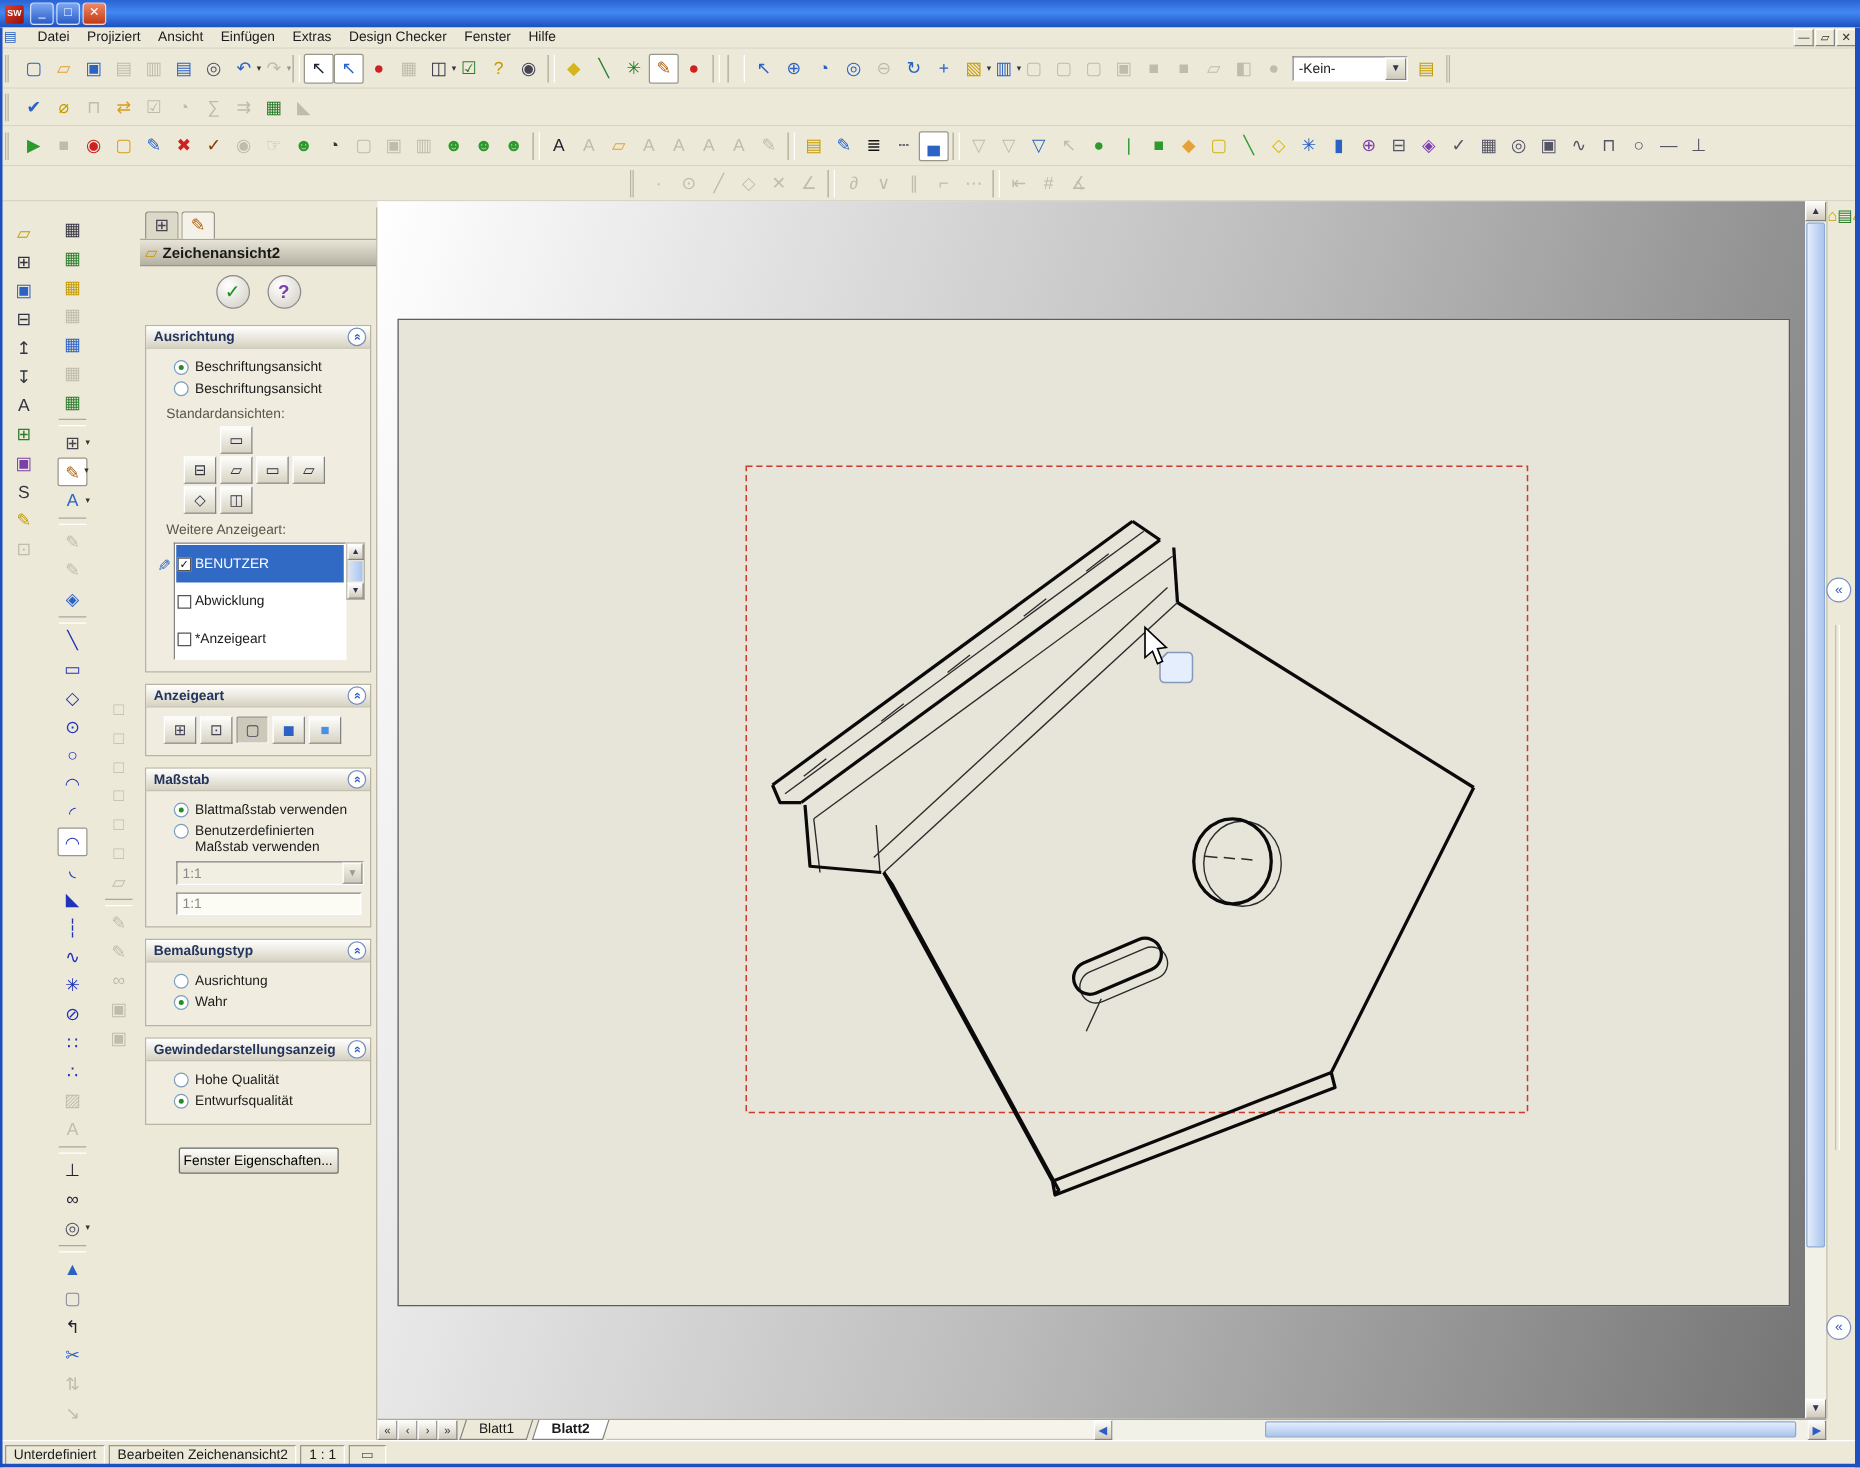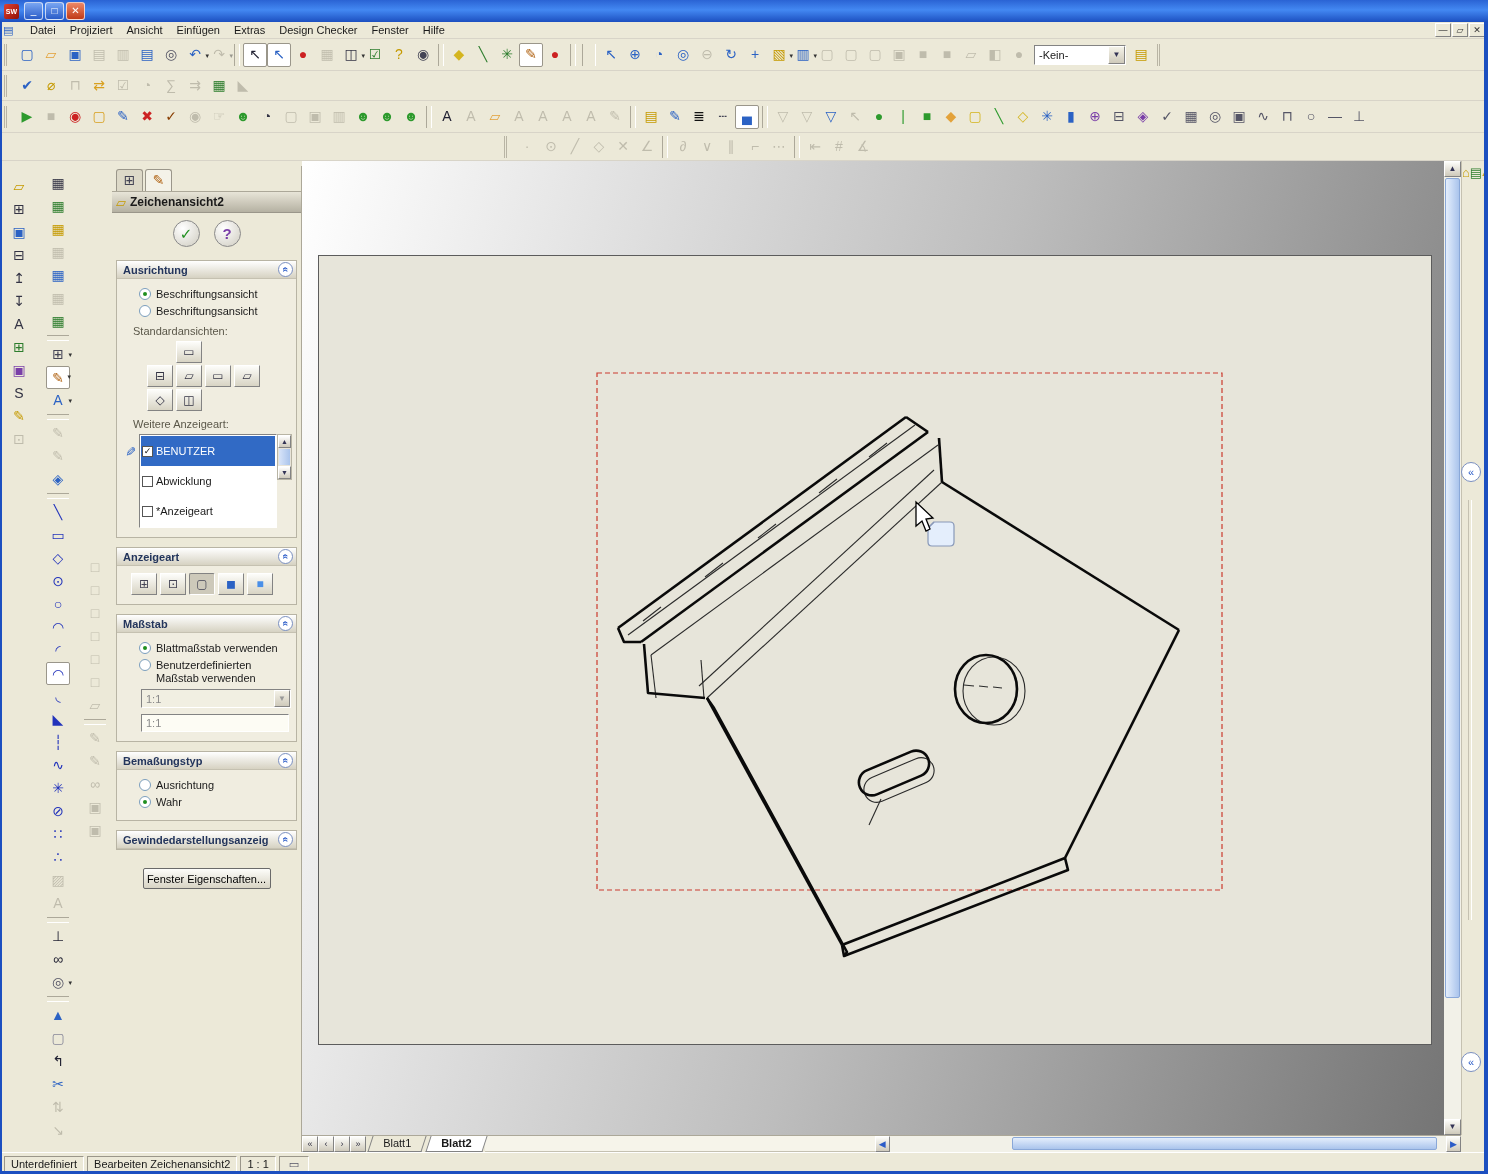--- a/index.html
+++ b/index.html
@@ -554,20 +554,30 @@
         <span>Wahr</span>
       </label>
     </div>
   </div>
 
   <div class="sec">
     <div class="sechead">
       <span>Gewindedarstellungsanzeig</span>
       <i class="chev">«</i>
     </div>
+    <div class="secbody">
+      <label class="radio">
+        <i></i>
+        <span>Hohe Qualität</span>
+      </label>
+      <label class="radio on">
+        <i></i>
+        <span>Entwurfsqualität</span>
+      </label>
+    </div>
   </div>
 
   <button class="morebtn">Fenster Eigenschaften...</button>
 </div>
 
 <div class="viewport">
   <div class="paper">
     <svg class="partsvg" width="1114" height="790" viewBox="318 255 1114 790">
       <rect class="selbox" x="596" y="372" width="625" height="517"></rect>
       <g class="thin">

